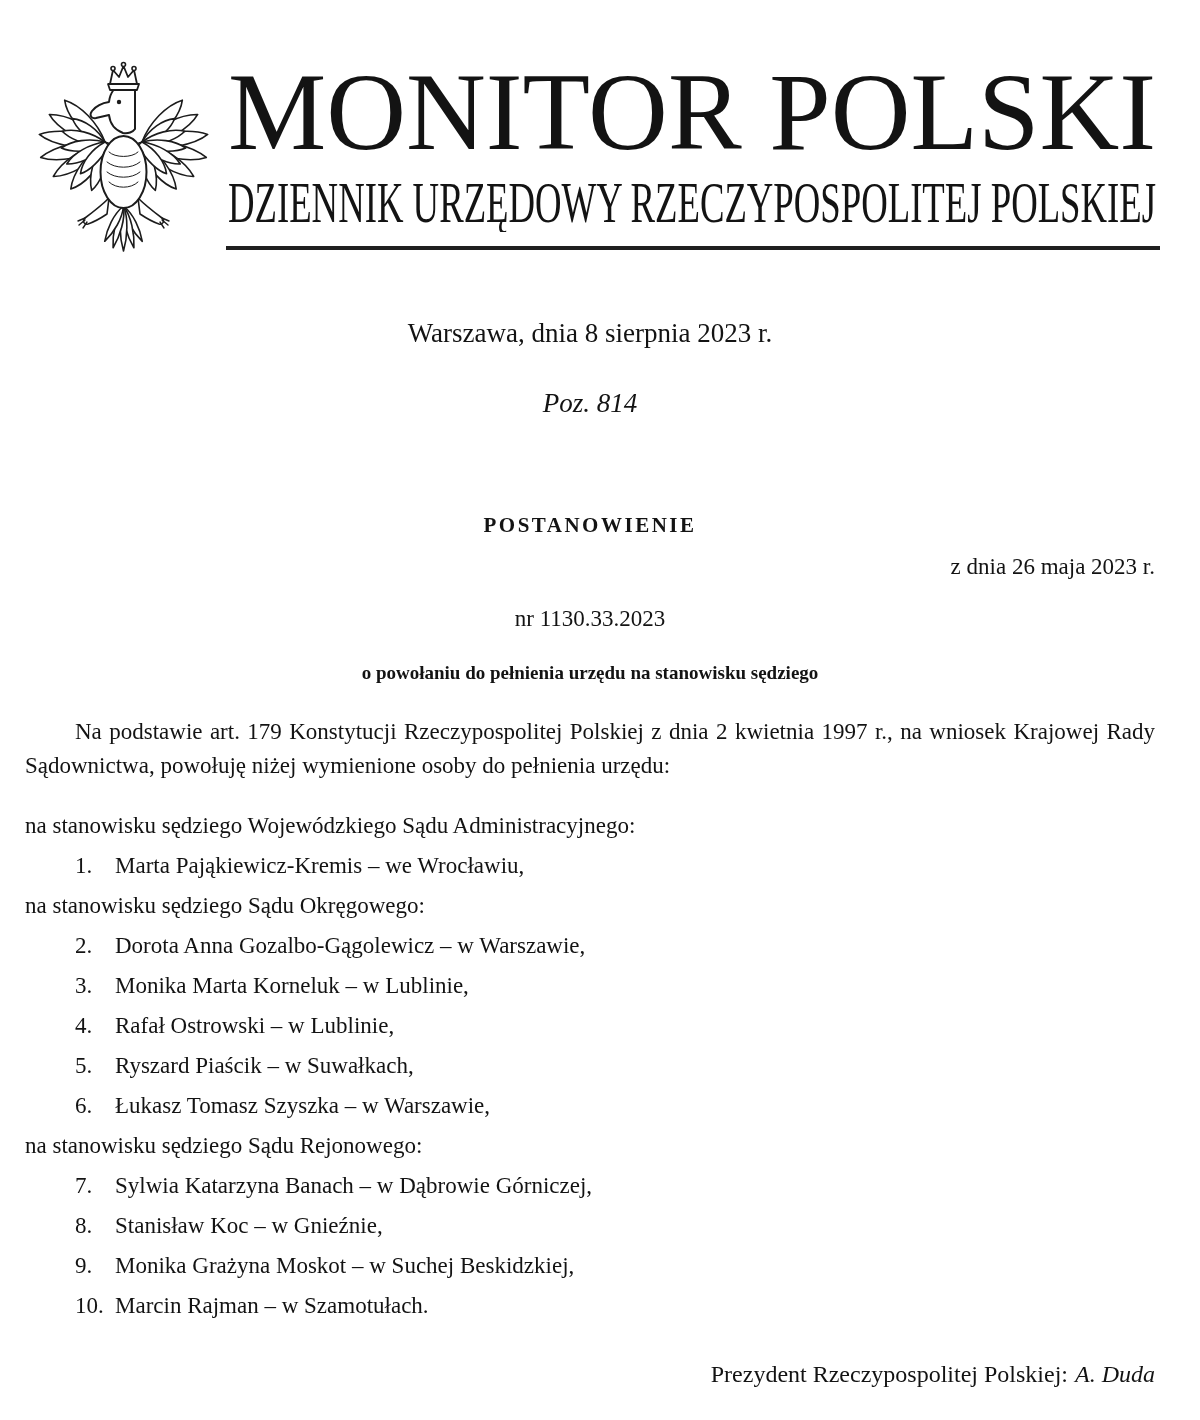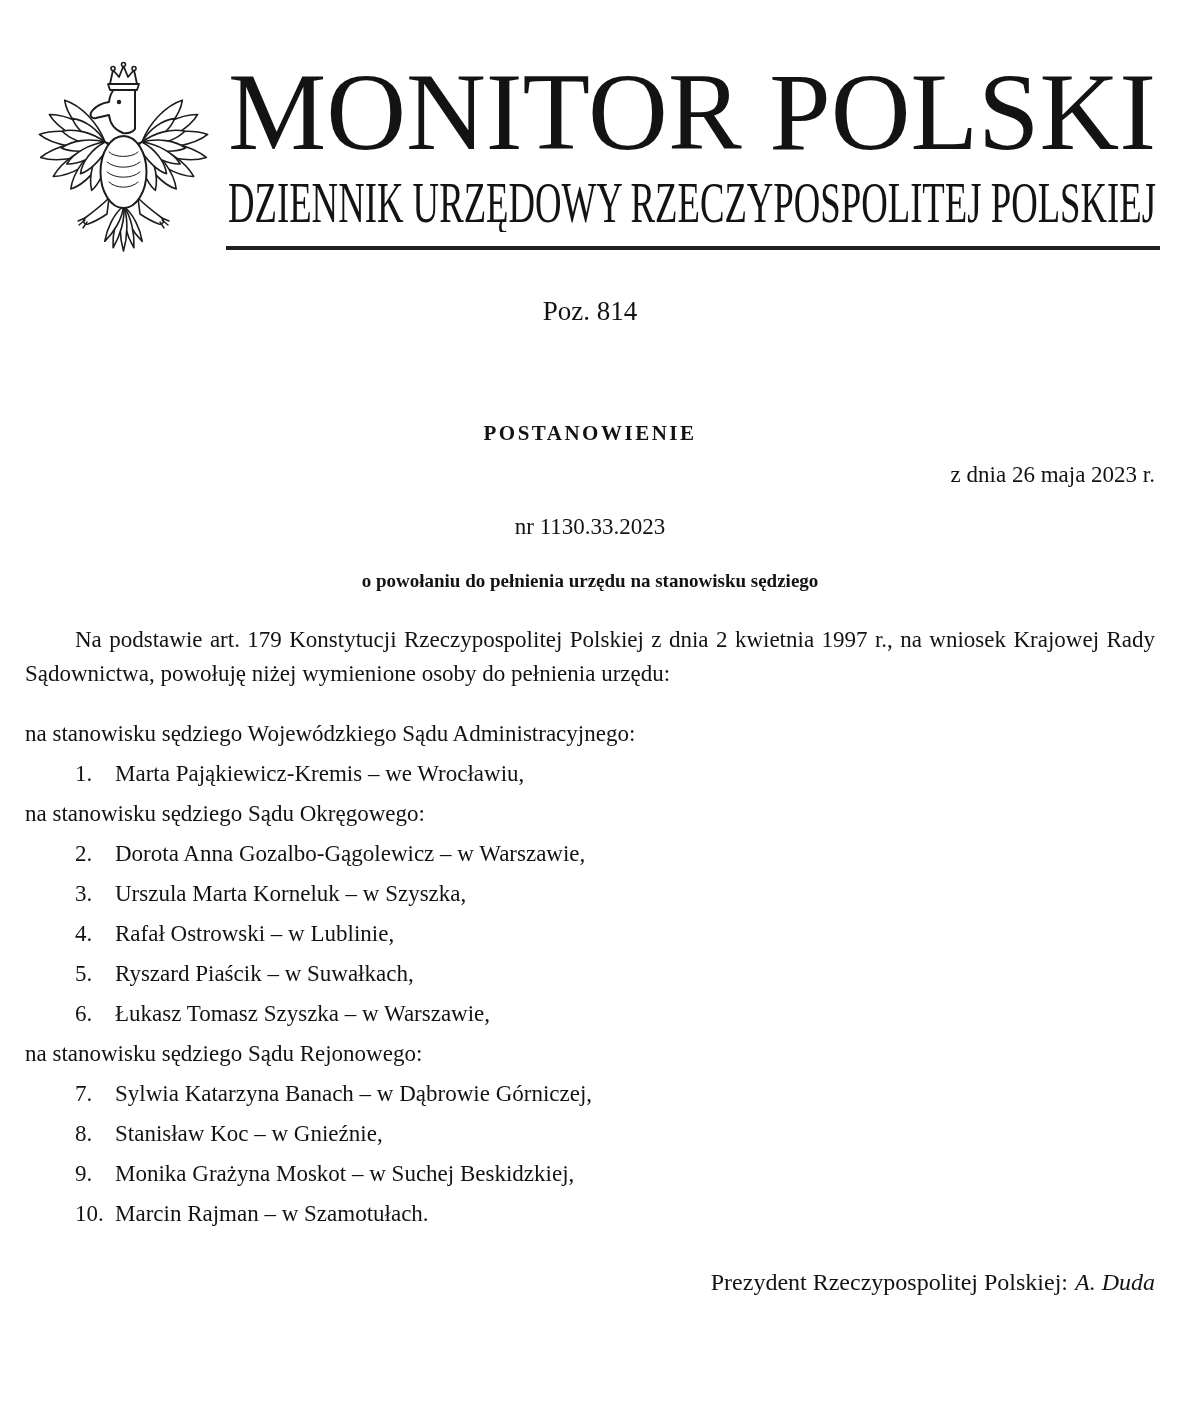--- a/index.html
+++ b/index.html
@@ -14,21 +14,21 @@
   
   .masthead{display:flex;align-items:center;margin-top:60px;}
   .eagle-wrap{flex:none;width:185px;margin-left:6px;}
   .mast-text{margin-left:12px;width:932px;}
   .mast-title-svg{display:block;margin-top:2px;}
   .mast-subtitle-svg{display:block;margin-top:15px;}
   .mast-rule{height:4px;background:#1f1f1f;margin-top:14px;width:934px;margin-left:-2px;}
 
   
   .dateline{margin-top:62px;text-align:center;font-size:27px;line-height:30px;}
-  .poz{margin-top:40px;text-align:center;font-size:27px;line-height:30px;}
+  .poz{margin-top:40px;text-align:center;font-size:27px;line-height:30px;font-style:italic;}
 
   
   .act-head{margin-top:90px;text-align:center;font-weight:bold;font-size:21px;
             letter-spacing:2.5px;line-height:35px;}
   .act-date{margin-top:11px;text-align:right;font-size:23px;line-height:26px;}
   .act-number{margin-top:26px;text-align:center;font-size:23px;line-height:26px;}
   .act-subject{margin-top:28px;text-align:center;font-size:19px;font-weight:bold;line-height:26px;}
 
   
   .intro{margin-top:29px;font-size:23px;line-height:34px;text-align:justify;text-indent:50px;}
@@ -114,20 +114,21 @@
       <svg class="mast-title-svg" width="930" height="96" viewBox="0 0 930 96">
         <text x="0" y="80" font-size="110" textLength="928" lengthAdjust="spacingAndGlyphs">MONITOR POLSKI</text>
       </svg>
       <svg class="mast-subtitle-svg" width="930" height="52" viewBox="0 0 930 52">
         <text x="0" y="42" font-size="57" textLength="928" lengthAdjust="spacingAndGlyphs">DZIENNIK URZĘDOWY RZECZYPOSPOLITEJ POLSKIEJ</text>
       </svg>
       <div class="mast-rule"></div>
     </div>
   </div>
 
+  <div class="dateline">Warszawa, dnia 8 sierpnia 2023 r.</div>
   <div class="poz">Poz. 814</div>
 
   <div class="act-head">
     <div>POSTANOWIENIE</div>
   </div>
   <div class="act-date">z dnia 26 maja 2023 r.</div>
   <div class="act-number">nr 1130.33.2023</div>
   <div class="act-subject">o powołaniu do pełnienia urzędu na stanowisku sędziego</div>
 
   <p class="intro">Na podstawie art. 179 Konstytucji Rzeczypospolitej Polskiej z dnia 2 kwietnia 1997 r., na wniosek Krajowej Rady Sądownictwa, powołuję niżej wymienione osoby do pełnienia urzędu:</p>
@@ -140,21 +141,21 @@
         <span class="num">1.</span><span>Marta Pająkiewicz-Kremis – we Wrocławiu,</span>
       </div>
     </section>
 
     <section>
       <div class="section-label">na stanowisku sędziego Sądu Okręgowego:</div>
       <div class="list-item">
         <span class="num">2.</span><span>Dorota Anna Gozalbo-Gągolewicz – w Warszawie,</span>
       </div>
       <div class="list-item">
-        <span class="num">3.</span><span>Urszula Marta Korneluk – w Szyszka,</span>
+        <span class="num">3.</span><span>Monika Marta Korneluk – w Lublinie,</span>
       </div>
       <div class="list-item">
         <span class="num">4.</span><span>Rafał Ostrowski – w Lublinie,</span>
       </div>
       <div class="list-item">
         <span class="num">5.</span><span>Ryszard Piaścik – w Suwałkach,</span>
       </div>
       <div class="list-item">
         <span class="num">6.</span><span>Łukasz Tomasz Szyszka – w Warszawie,</span>
       </div>

